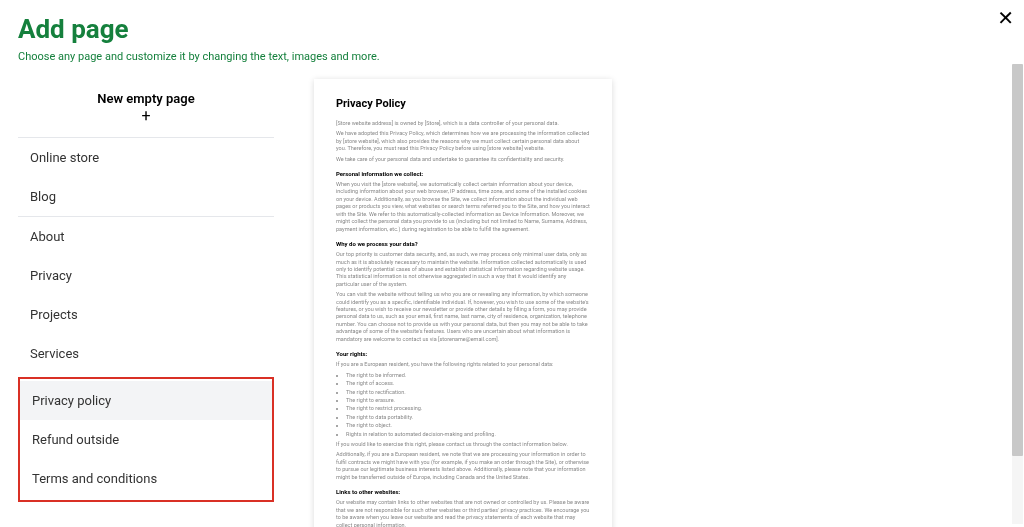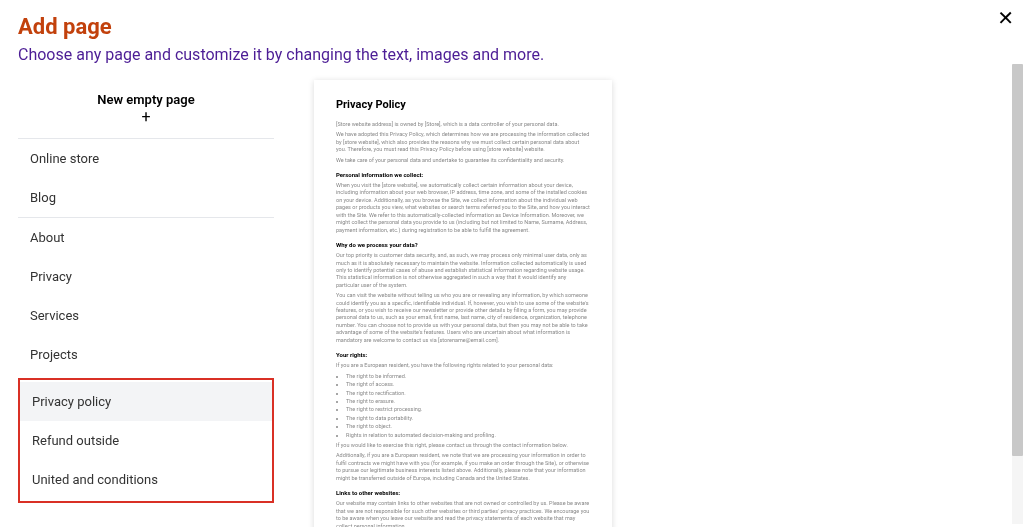--- a/index.html
+++ b/index.html
@@ -9,28 +9,28 @@
       color: #333;
       width: 1024px;
       height: 527px;
       overflow: hidden;
       position: relative;
     }
     .header {
       padding: 14px 18px 8px;
     }
     .title {
-      font-size: 22px;
+      font-size: 26px;
       font-weight: 700;
-      color: #c2410c;
+      color: #15803d;
       margin-bottom: 6px;
     }
     .subtitle {
-      font-size: 16px;
-      color: #4c1d95;
+      font-size: 11px;
+      color: #15803d;
     }
     .close-btn {
       position: absolute;
       top: 8px;
       right: 10px;
       font-size: 20px;
       cursor: pointer;
       color: #000;
       background: none;
       border: none;
@@ -156,27 +156,27 @@
     </div>
     <div class="divider"></div>
 
     <div class="sidebar-item">Online store</div>
     <div class="sidebar-item">Blog</div>
 
     <div class="divider"></div>
 
     <div class="sidebar-item">About</div>
     <div class="sidebar-item">Privacy</div>
+    <div class="sidebar-item">Projects</div>
     <div class="sidebar-item">Services</div>
-    <div class="sidebar-item">Projects</div>
 
     <div class="highlight-group">
       <div class="sidebar-item selected">Privacy policy</div>
       <div class="sidebar-item">Refund outside</div>
-      <div class="sidebar-item">United and conditions</div>
+      <div class="sidebar-item">Terms and conditions</div>
     </div>
   </div>
 
   <div class="preview-area">
     <div class="preview-card">
       <h2>Privacy Policy</h2>
       <p>[Store website address] is owned by [Store], which is a data controller of your personal data.</p>
       <p>We have adopted this Privacy Policy, which determines how we are processing the information collected by [store website], which also provides the reasons why we must collect certain personal data about you. Therefore, you must read this Privacy Policy before using [store website] website.</p>
       <p>We take care of your personal data and undertake to guarantee its confidentiality and security.</p>
 

